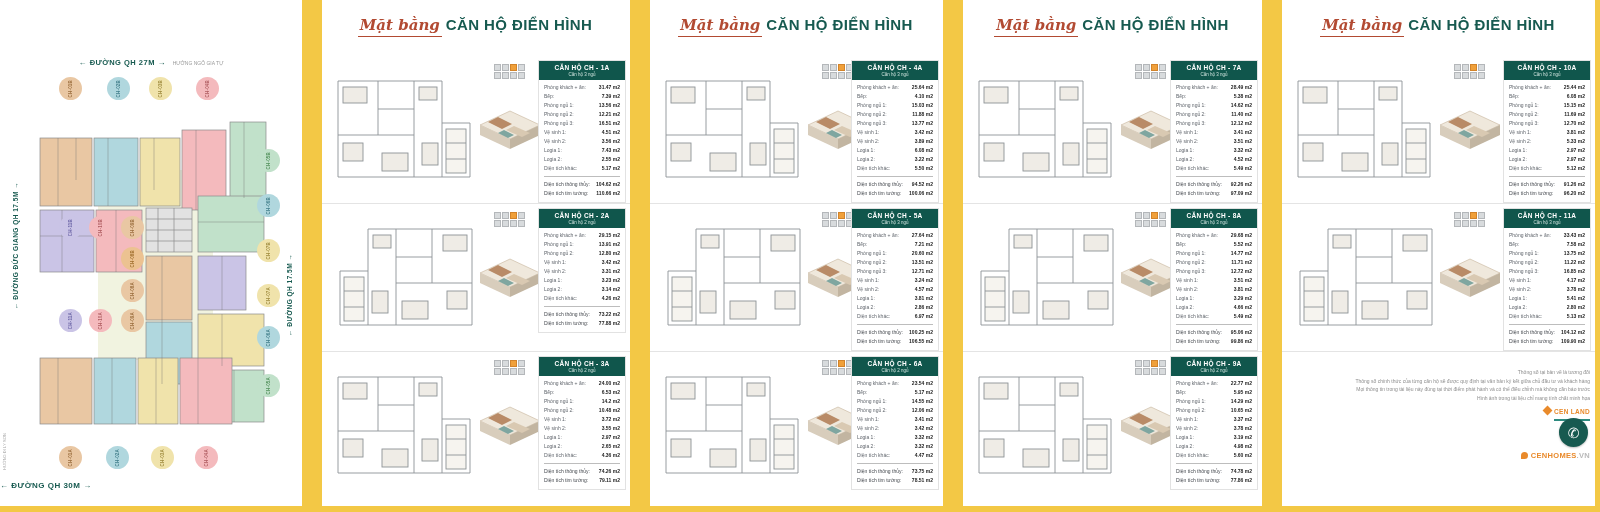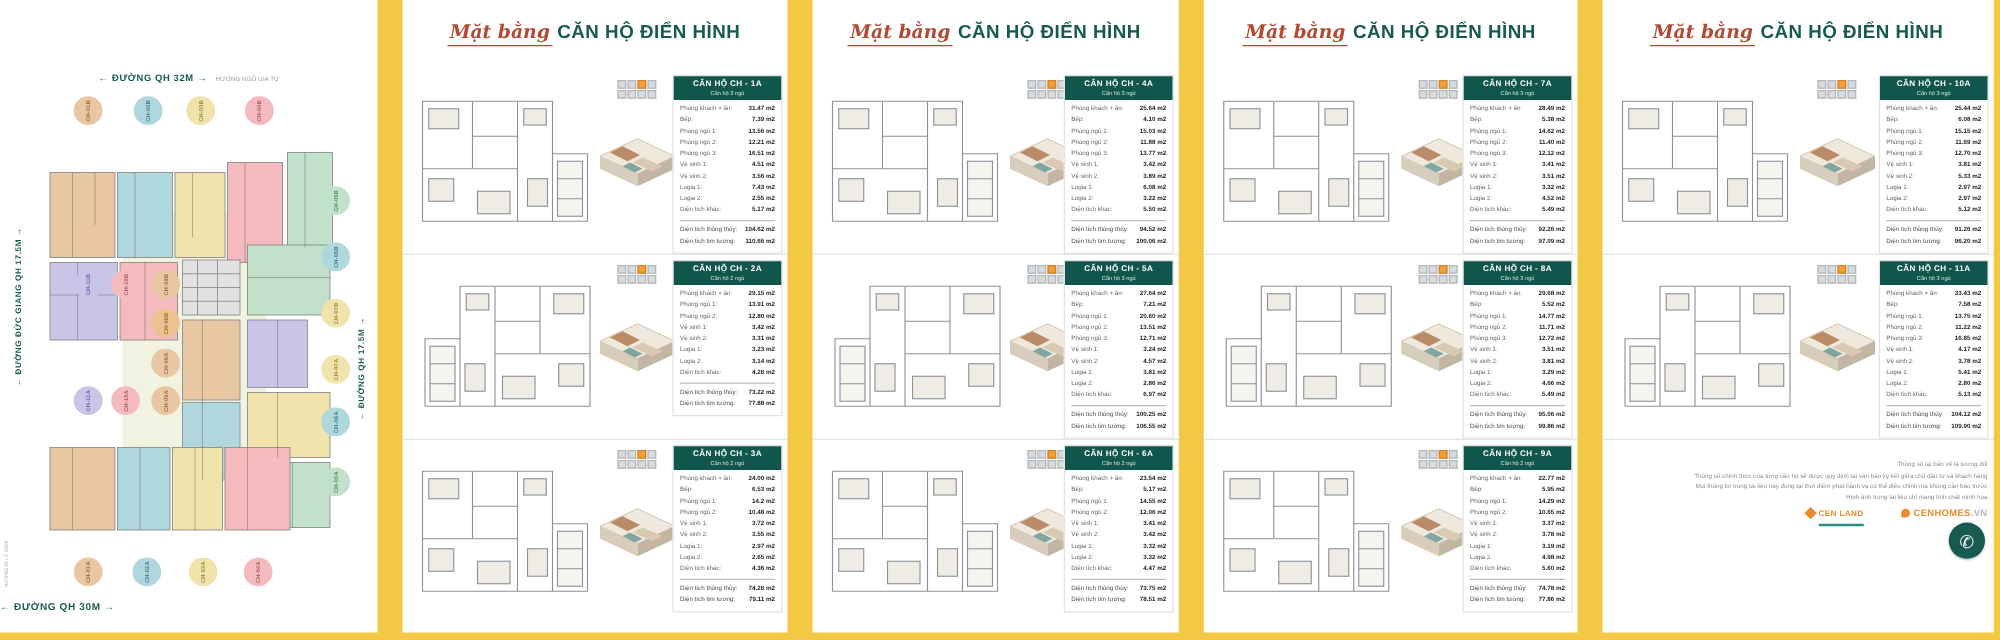--- a/index.html
+++ b/index.html
@@ -45,21 +45,21 @@
   .ut-title{font-size:6.5px;font-weight:bold;letter-spacing:.3px;}
   .ut-sub{font-size:4.5px;color:#cfe3de;margin-top:1px;}
   .ut-rows{padding:3px 5px 4px;}
   .ut-row{display:flex;justify-content:space-between;font-size:5px;line-height:9px;}
   .ut-row .l{color:#61666d;}
   .ut-row .v{color:#1d1d1d;font-weight:bold;}
   .ut-div{border-top:1px solid #bdbdbd;margin:3px 0;}
   .ut-row.tot .l{color:#45494f;}
   
   .disclaimer{position:absolute;right:10px;top:368px;text-align:right;font-size:5px;color:#8d8d8d;line-height:8.5px;}
-  .logos{position:absolute;right:10px;top:400px;display:flex;align-items:center;gap:30px;}
+  .logos{position:absolute;right:10px;top:400px;display:flex;align-items:flex-end;gap:30px;flex-direction:column;}
   .cenland{display:flex;align-items:center;gap:3px;}
   .cl-diamond{width:7px;height:7px;background:#e98a2b;transform:rotate(45deg);}
   .cl-text{font-size:6.5px;font-weight:bold;color:#e98a2b;letter-spacing:.3px;}
   .cl-bar{height:2px;background:#2d8b80;margin-top:1px;}
   .cenhomes{display:flex;align-items:center;gap:3px;}
   .ch-dot{width:7px;height:7px;border-radius:50% 50% 50% 0;background:#e98a2b;}
   .ch-text{font-size:7.5px;font-weight:bold;color:#e98a2b;letter-spacing:.3px;}
   .ch-text em{font-style:normal;color:#b9b9b9;}
   .badge{position:absolute;right:12px;top:418px;width:29px;height:29px;border-radius:50%;
          background:#175a50;color:#fff;display:flex;align-items:center;justify-content:center;
@@ -67,21 +67,21 @@
 </style>
 </head>
 <body>
 
 <div class="canvas">
 
   <div class="panel lp" style="left:0;width:302px;">
 
     <div class="street" style="top:58px;left:0;right:0;text-align:center;">
       <span class="arr">←</span>
-      <span>ĐƯỜNG QH 32M</span>
+      <span>ĐƯỜNG QH 27M</span>
       <span class="arr">→</span>
       <span class="note">HƯỚNG NGÔ GIA TỰ</span>
     </div>
     <div class="street" style="bottom:16px;left:0;right:0;text-align:left;font-size:8px;">
       <span class="arr">←</span>
       <span>ĐƯỜNG QH 30M</span>
       <span class="arr">→</span>
     </div>
     <div class="vstreet" style="left:12px;top:130px;height:230px;text-align:center;">
       <span>←</span>&nbsp;<span>ĐƯỜNG ĐỨC GIANG QH 17.5M</span>&nbsp;<span>→</span>

